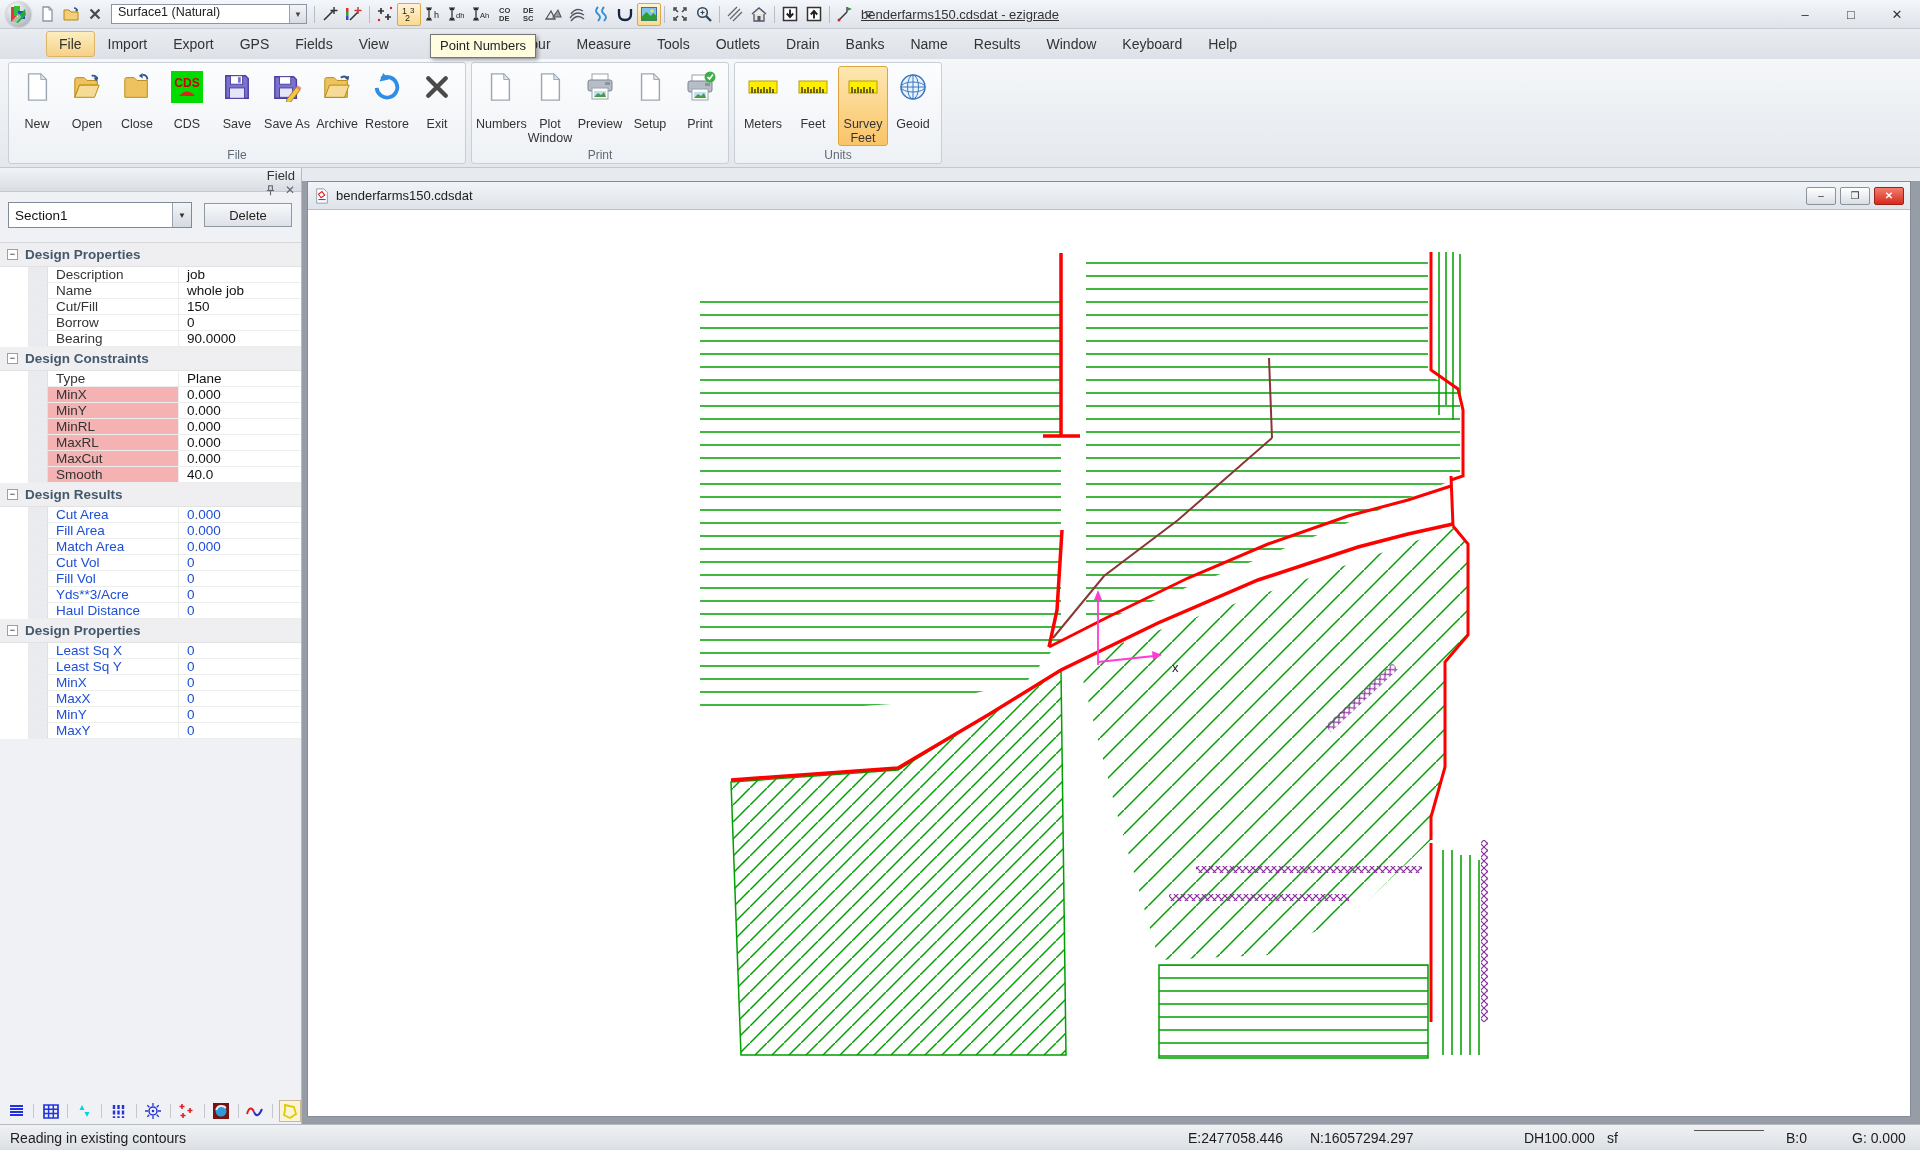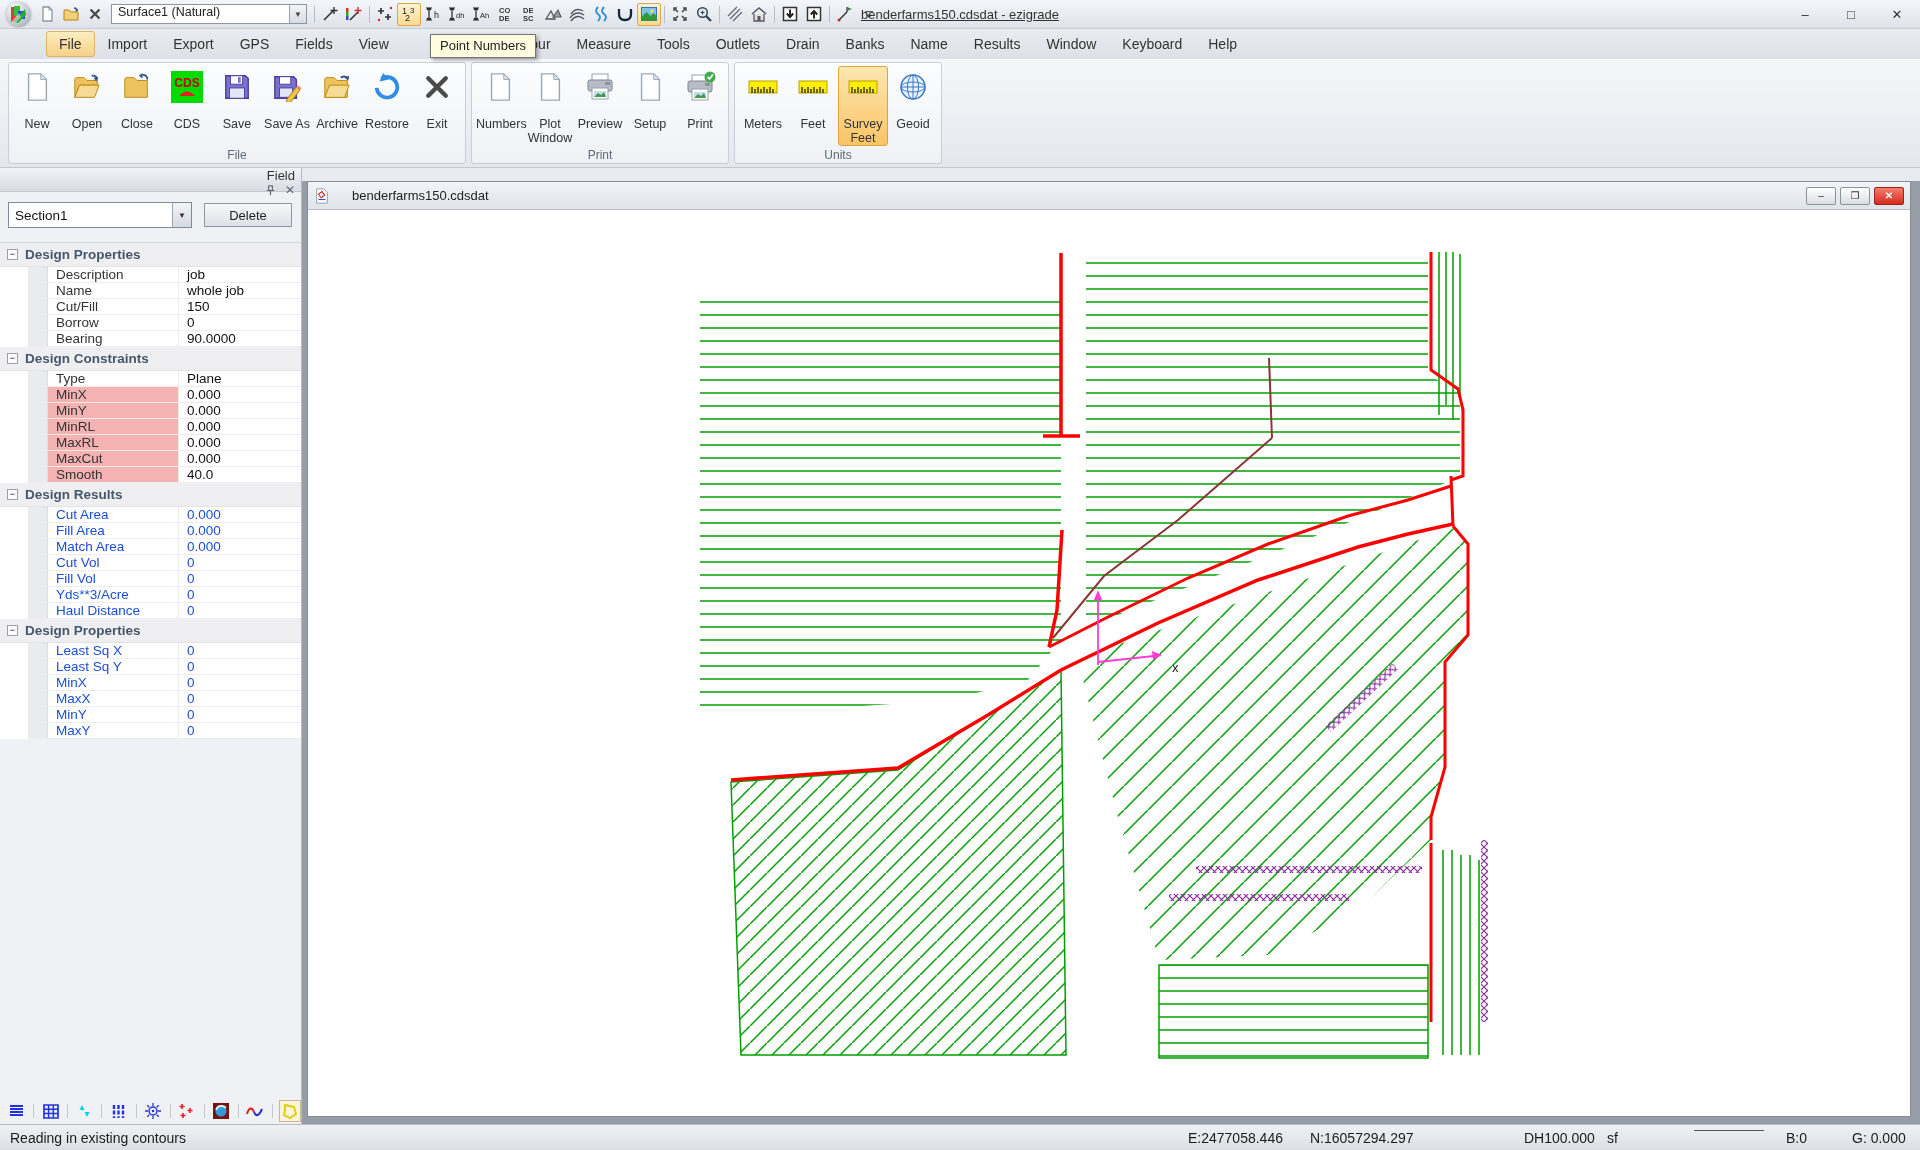--- a/index.html
+++ b/index.html
@@ -87,21 +87,21 @@
   .pti { width:22px; height:22px; display:flex; align-items:center; justify-content:center; }
   .pti.selected { background:#fbf3d9; border:1px solid #c9b895; }
   .ptsep { width:1px; height:14px; background:#c4c7cc; margin:0 2px; }
 
   
   .mdi { position:absolute; left:302px; right:0; top:168px; bottom:26px; background:#979da6; }
   .mdi::before { content:''; position:absolute; top:0; left:0; right:0; height:13px; background:#e7eaee; }
   .child { position:absolute; left:5px; right:9px; top:13px; bottom:7px;
     border:1px solid #868c96; background:#fff; display:flex; flex-direction:column; }
   .child-title { height:28px; background:linear-gradient(#f1f4f8,#dfe4ea);
-    border-bottom:1px solid #b9bfc7; display:flex; align-items:center; padding:0 6px; gap:22px; }
+    border-bottom:1px solid #b9bfc7; display:flex; align-items:center; padding:0 6px; gap:6px; }
   .child-title-text { font-size:13px; color:#222; }
   .child-btns { margin-left:auto; display:flex; gap:4px; }
   .cbtn { width:30px; height:18px; border:1px solid #8a929c; border-radius:2px;
     background:linear-gradient(#ffffff,#d9dee4); display:flex; align-items:center; justify-content:center;
     font-size:10px; color:#333; }
   .cbtn.close { background:linear-gradient(#f47d6d,#d52b1e); border-color:#a02015; color:#fff; font-weight:bold; }
   .child-body { flex:1; position:relative; background:#fff; }
   .child-body svg { position:absolute; inset:0; width:100%; height:100%; }
 
   

